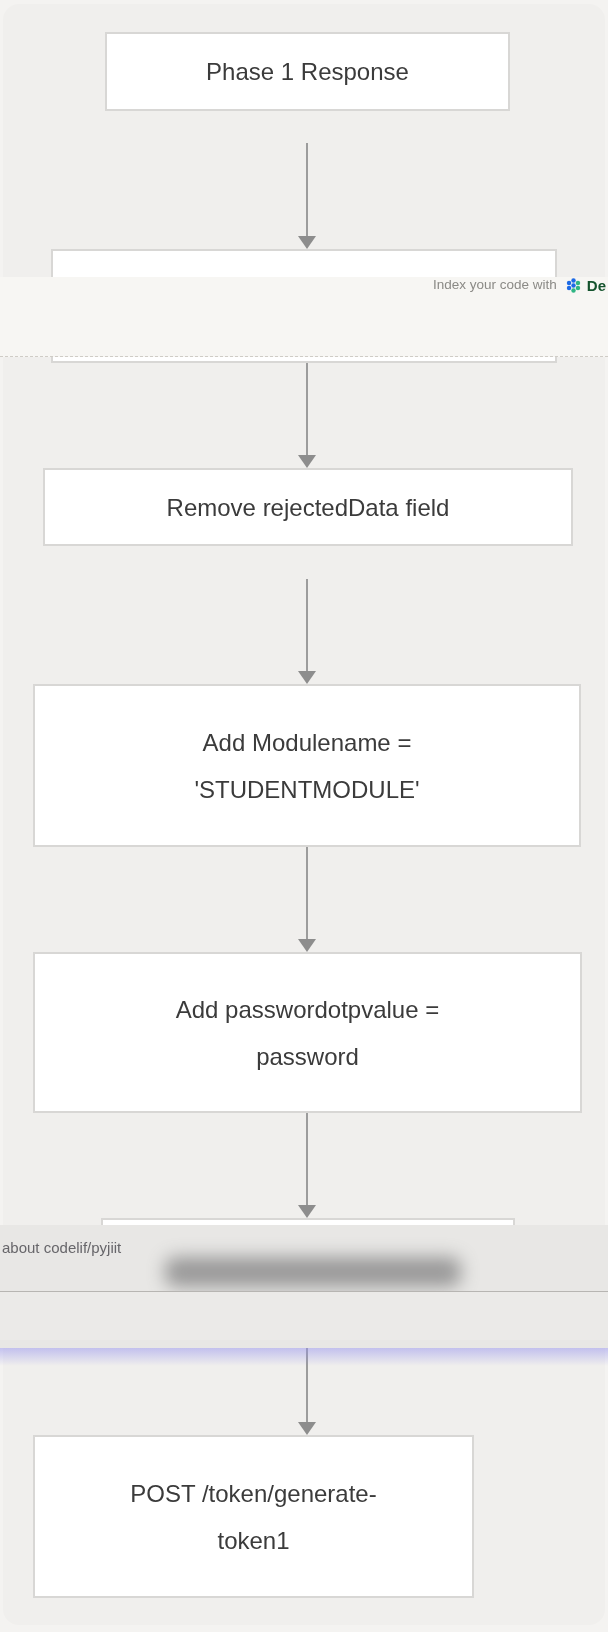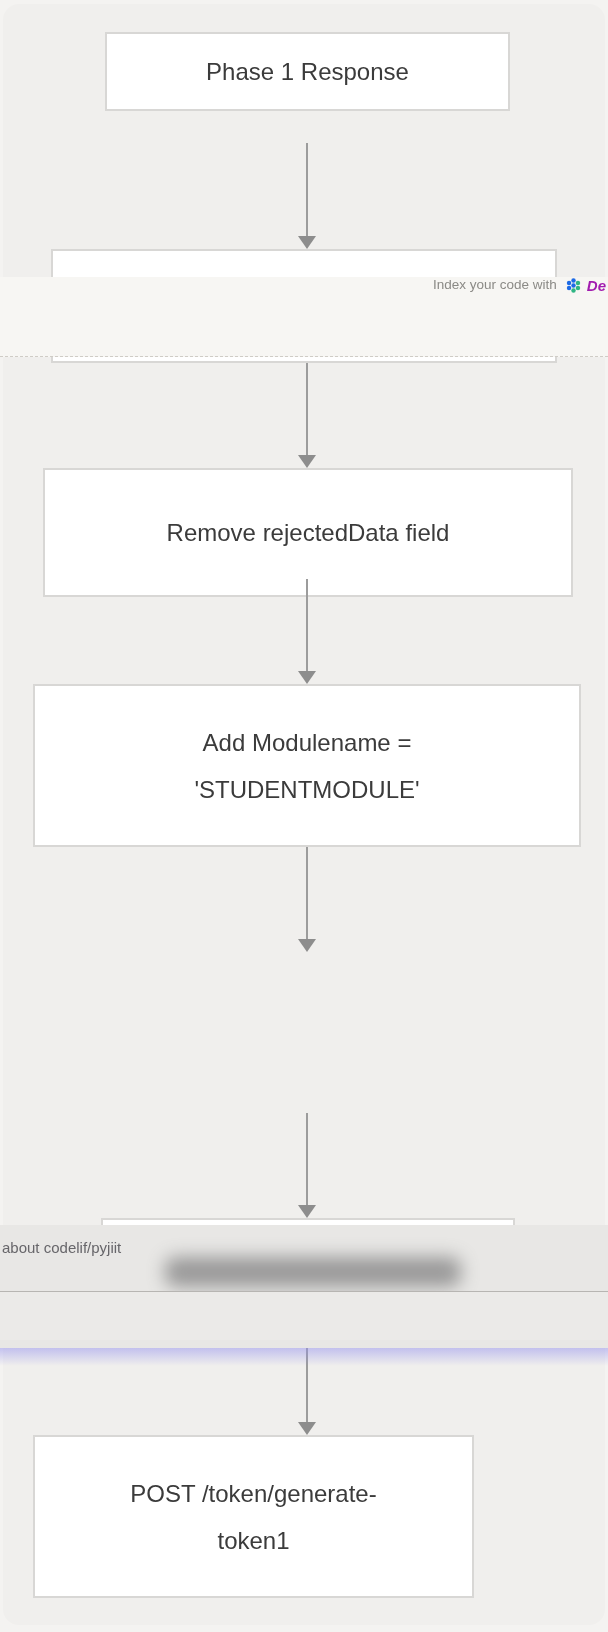--- a/index.html
+++ b/index.html
@@ -11,21 +11,21 @@
   .panel { position:absolute; left:3px; right:3px; top:4px; bottom:7px;
            background:#f0efed; border-radius:16px; }
 
   
   .node { position:absolute; background:#ffffff; border:2px solid #d8d7d5;
           display:flex; flex-direction:column; justify-content:center; align-items:center;
           font-size:24px; line-height:47px; color:#3b3b3b; text-align:center; z-index:1; }
   .node span { display:block; }
   .n1 { left:102px; top:28px;  width:405px; height:79px; }
   .n2 { left:48px;  top:245px; width:506px; height:114px; }
-  .n3 { left:40px;  top:464px; width:530px; height:129px; }
+  .n3 { left:40px;  top:464px; width:530px; height:78px; }
   .n4 { left:30px;  top:680px; width:548px; height:163px; }
   .n5 { left:30px;  top:948px; width:549px; height:161px; }
   .n6 { left:98px;  top:1214px; width:414px; height:112px; }
   .n7 { left:30px;  top:1431px; width:441px; height:163px; }
 
   
   .arrow { position:absolute; left:295px; width:18px; z-index:1; }
   .arrow .shaft { position:absolute; left:8px; top:0; bottom:12px; width:2px; background:#9c9c9c; }
   .arrow .head  { position:absolute; left:0; bottom:0; width:0; height:0;
                   border-left:9px solid transparent; border-right:9px solid transparent;
@@ -37,21 +37,21 @@
   .a5 { top:1109px; height:105px; }
   .a6 { top:1337px; height:94px; }
 
   
   .banner { position:absolute; left:0; top:277px; width:608px; height:80px;
             background:#f7f6f3; border-bottom:1px dashed #cfccc6; z-index:5;
             display:flex; justify-content:flex-end;
             overflow:hidden; padding-right:2px;padding-left:48px; }
   .banner .lead { font-size:13.5px; color:#8b8a86; white-space:nowrap; }
   .banner .dw-icon { width:17px; height:17px; margin:0 5px 0 8px; flex:none; }
-  .banner .brand { font-size:15px; font-weight:700; color:#a21caf; white-space:nowrap;font-style:italic; }
+  .banner .brand { font-size:15px; font-weight:700; color:#14532d; white-space:nowrap; }
 
   
   .askbar { position:absolute; left:0; top:1225px; width:608px; height:123px;
             background:#e8e7e5; z-index:5; }
   .askbar .ask-label { position:absolute; left:2px; top:14px; font-size:15px; color:#67666a; white-space:nowrap; }
   .askbar .smudge { position:absolute; left:165px; top:32px; width:296px; height:30px;
                     background:#4c4c4e; opacity:.5; border-radius:10px; filter:blur(9px); }
   .askbar .divider { position:absolute; left:0; top:66px; width:608px; height:1px; background:#b7b5b2; }
   .askbar .lower { position:absolute; left:0; top:67px; width:608px; height:48px; background:#ebeae8; }
   .glow { position:absolute; left:0; top:1340px; width:608px; height:26px; z-index:4;
@@ -93,20 +93,24 @@
     <div class="node n4">
       <span>Add Modulename =</span>
       <span>'STUDENTMODULE'</span>
     </div>
 
     <div class="arrow a4">
         <div class="shaft"></div>
         <div class="head"></div>
       </div>
 
+    <div class="node n5">
+      <span>Add passwordotpvalue =</span>
+      <span>password</span>
+    </div>
 
     <div class="arrow a5">
         <div class="shaft"></div>
         <div class="head"></div>
       </div>
 
     <div class="node n6">
       <span></span>
     </div>
 

